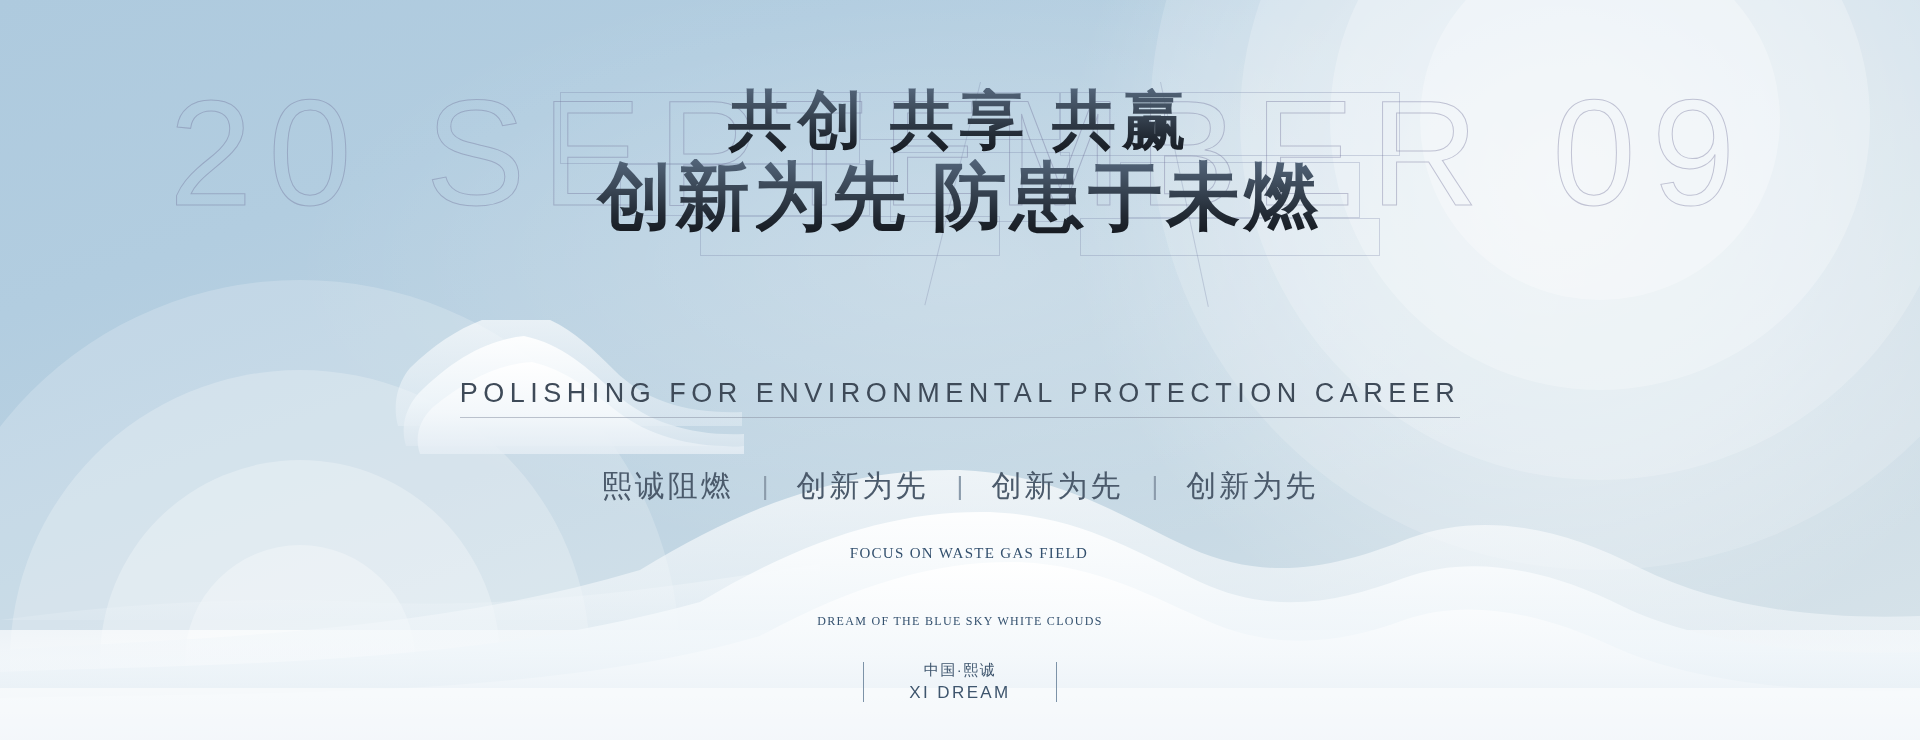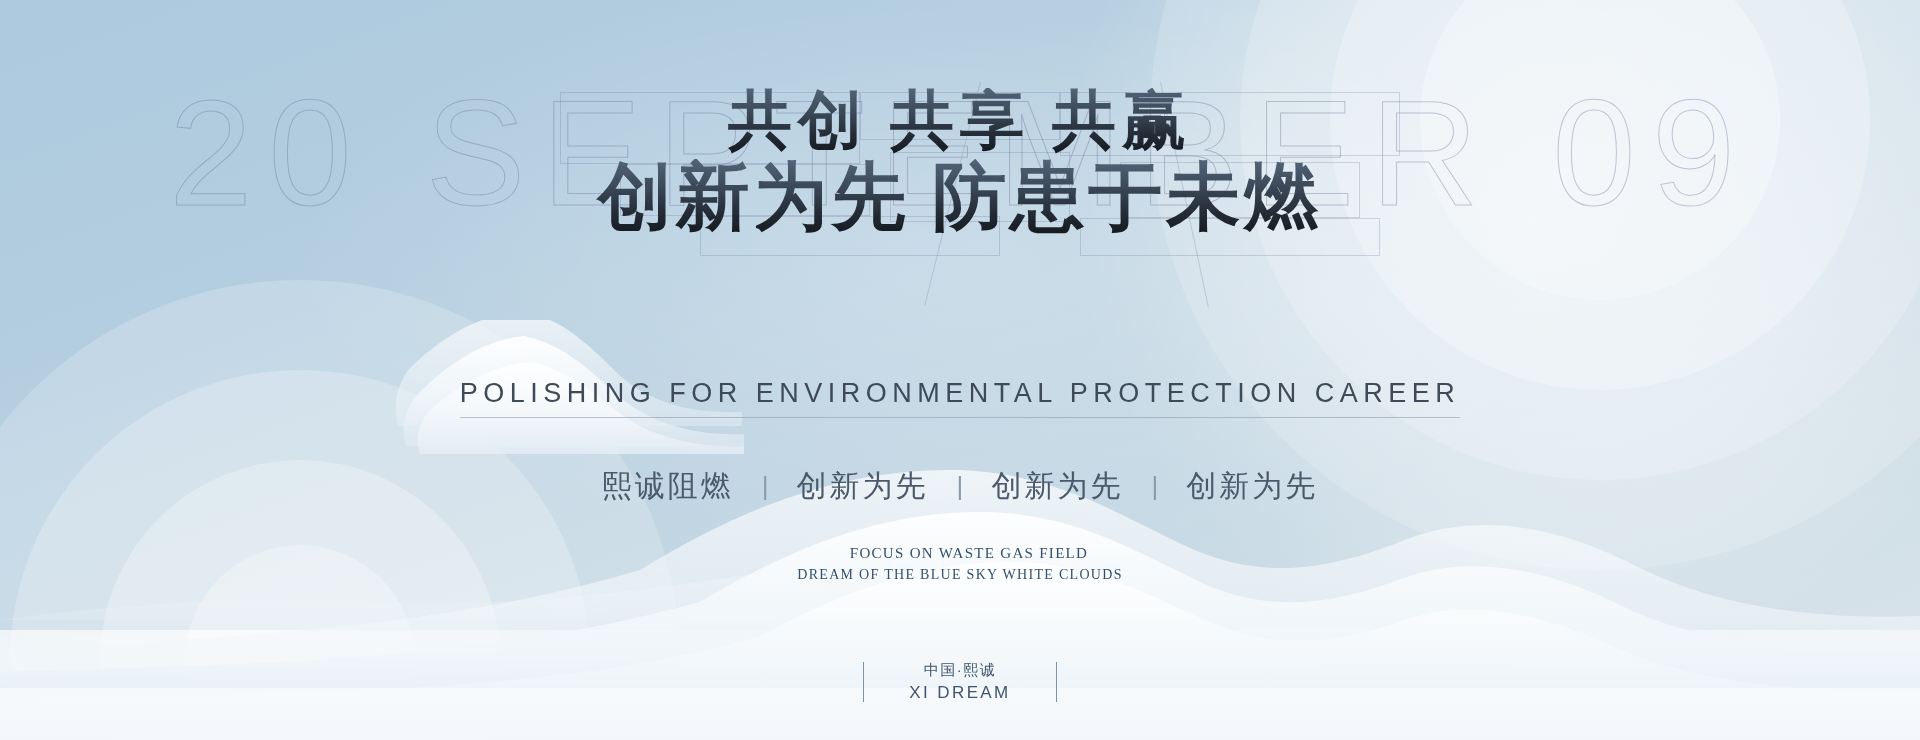--- a/index.html
+++ b/index.html
@@ -206,21 +206,21 @@
     position: absolute;
     left: 0; right: 0;
     top: 543px;
     text-align: center;
     z-index: 7;
     font-family: "Liberation Serif", "DejaVu Serif", serif;
     color: #33506e;
     letter-spacing: 1.3px;
   }
   .subline .s1 { font-size: 15px; line-height: 1.45; padding-left: 18px; }
-  .subline .s2 { font-size: 14px; line-height: 1.45; }
+  .subline .s2 { font-size: 12px; line-height: 1.45; margin-top: 48px; }
 
   
   .brand {
     position: absolute;
     left: 0; right: 0;
     bottom: 34px;
     z-index: 8;
     display: flex;
     align-items: center;
     justify-content: center;

